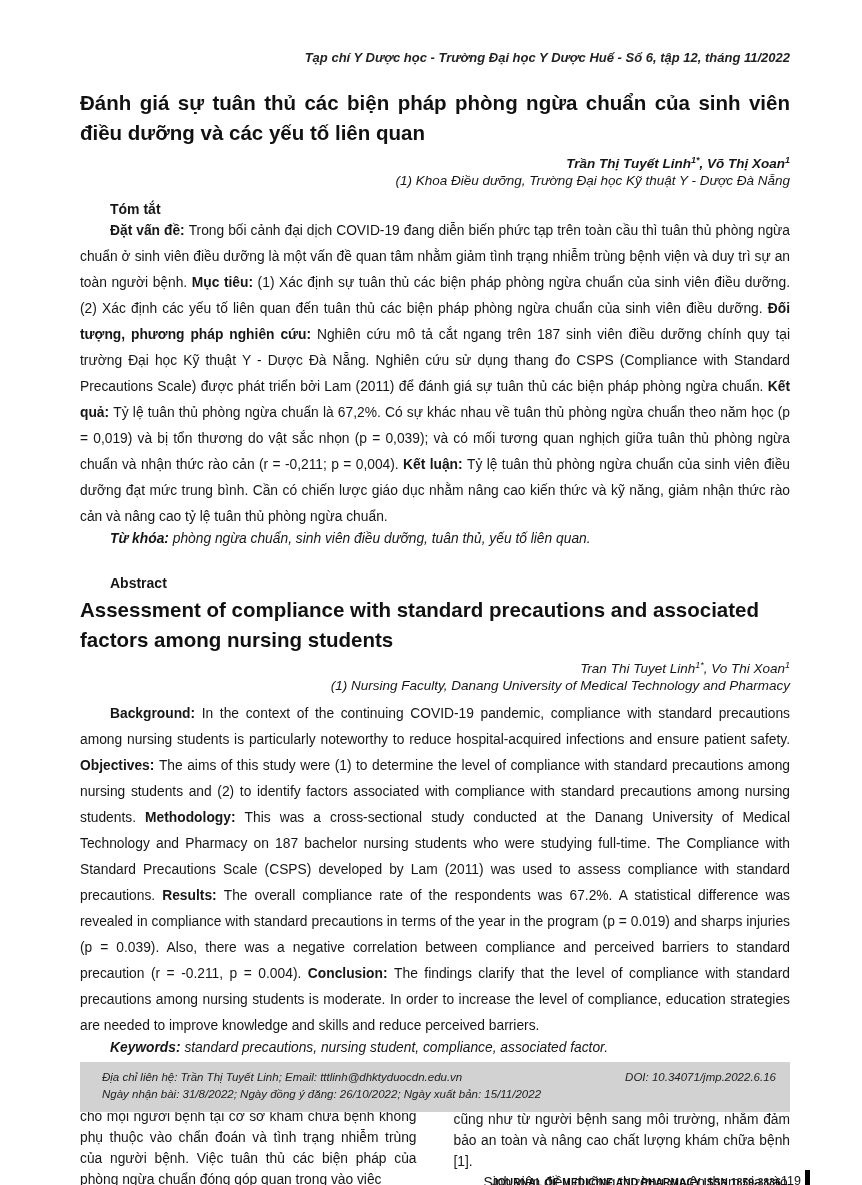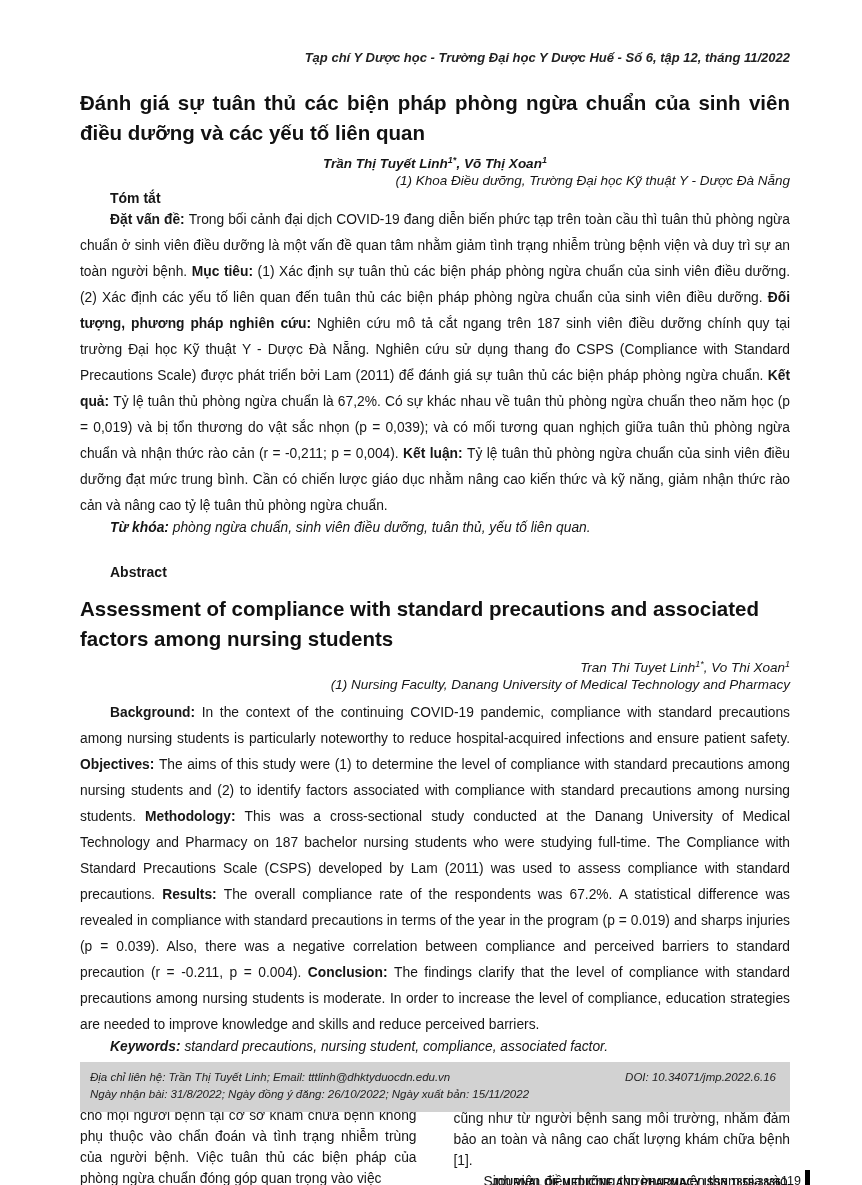--- a/index.html
+++ b/index.html
@@ -21,41 +21,42 @@
     text-align:right; line-height:16px; color:#222;
   }
   .title-vi{
     margin-top:22px;
     font-size:20.5px; font-weight:bold; line-height:30px;
     text-align:justify; color:#111;
   }
   .authors-vi{
     margin-top:7px;
     font-size:13.5px; font-weight:bold; font-style:italic;
-    text-align:center; line-height:17px;
+    text-align:right; line-height:17px;
   }
   .affil{
     font-size:13.5px; font-style:italic;
     text-align:right; line-height:17px;
   }
   .sec-head{
+    margin-top:11px;
     font-size:14px; font-weight:bold; line-height:18px;
     padding-left:30px;
   }
   .para{
     font-size:13.8px; line-height:26px;
     text-align:justify; text-indent:30px;
   }
   .kw{
     font-size:13.8px; line-height:18px;
     font-style:italic; text-indent:30px;
   }
   .abs-head-en{ margin-top:26px; }
   .title-en{
-    margin-top:13px;
+    margin-top:3px;
     font-size:20.5px; font-weight:bold; line-height:30px;
     text-align:left; color:#111;
   }
   .authors-en{
     margin-top:5px;
     font-size:13.5px; font-style:italic;
     text-align:right; line-height:17px;
   }
   .para-en{ margin-top:7px; }
 
@@ -67,21 +68,21 @@
   .col-sec-head{
     font-size:14px; font-weight:bold; line-height:18px;
     padding-left:30px;
   }
   .col .para{ font-size:13.8px; line-height:21px; }
   .col .para.cont{ text-indent:0; }
 
   .contact-box{
     position:absolute; left:80px; top:1062px; width:710px;
     background:#d2d2d2;
-    padding:7px 14px 9px 10px;
+    padding:7px 14px 9px 22px;
     font-size:11.5px; font-style:italic; line-height:17px;
     color:#222;
   }
   .contact-row{ display:flex; justify-content:space-between; }
 
   .bottom-line{
     position:absolute; right:52px; top:1170px;
     display:flex; align-items:flex-end;
   }
   .journal-name{

